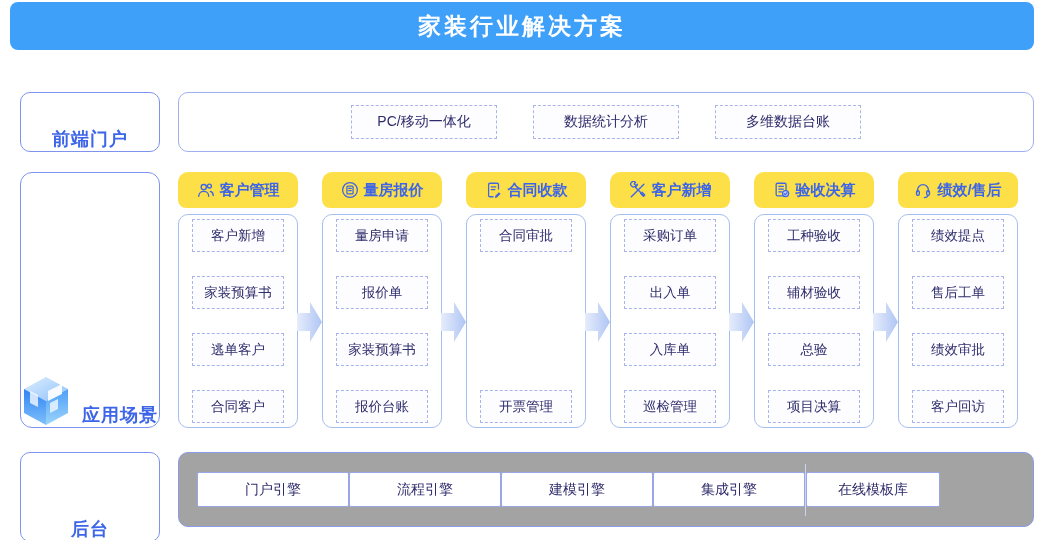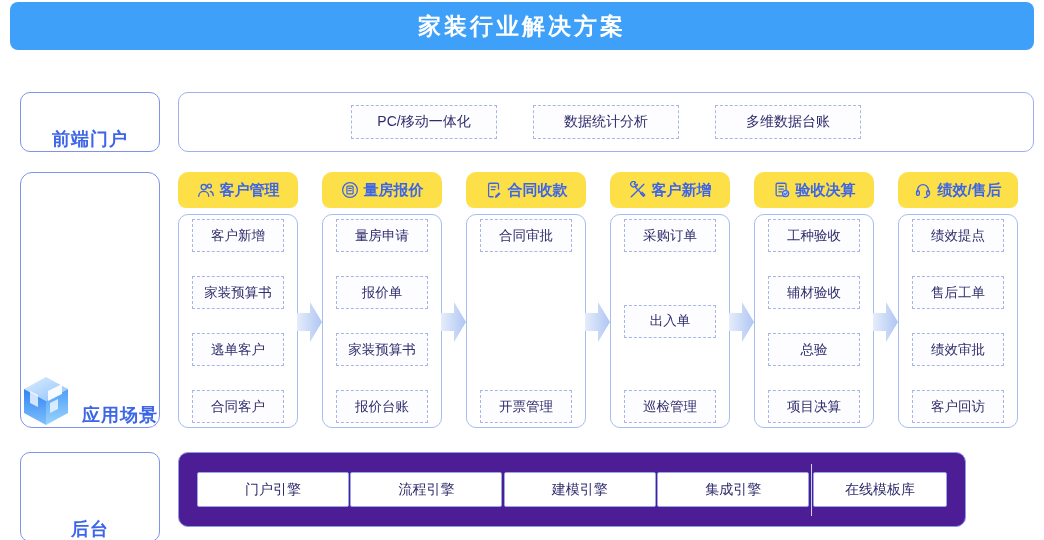--- a/index.html
+++ b/index.html
@@ -30,22 +30,22 @@
   .scenario-row{position:absolute;left:178px;top:172px;width:856px;height:256px;}
   .col{position:absolute;width:120px;top:0;}
   .col-pill{height:36px;border-radius:10px 10px 8px 8px;background:#fde047;display:flex;align-items:center;
     justify-content:center;gap:5px;color:#3D65E8;font-weight:bold;font-size:15px;}
   .col-body{margin-top:6px;height:214px;border:1.5px solid #A5BEF0;border-radius:10px;background:#fff;
     display:flex;flex-direction:column;justify-content:space-between;padding:4px 13px;box-sizing:border-box;}
   .col-item{height:33px;font-size:13.5px;}
   .flow-arrow{position:absolute;top:128px;width:26px;height:44px;}
 
   
-  .backend-box{position:absolute;left:178px;top:452px;width:788px;height:75px;border:1.5px solid #8A9BE8;
-    border-radius:10px;background:#4c1d95;display:flex;align-items:center;justify-content:space-between;
+  .backend-box{position:absolute;left:178px;top:452px;width:856px;height:75px;border:1.5px solid #8A9BE8;
+    border-radius:10px;background:#a3a3a3;display:flex;align-items:center;justify-content:flex-start;
     padding:0 18px;box-sizing:border-box;}
   .engine{flex:0 0 150px;height:33px;border:1px solid #99A7E8;border-radius:2px;background:#fff;
     color:#2E2C6B;font-size:14px;display:flex;align-items:center;justify-content:center;}
   .engine-last{flex:0 0 132px;}
   .v-divider{width:1px;height:52px;background:#C9D3F2;}
 
   .icon{display:inline-flex;flex:none;}
 </style>
 </head>
 <body>
@@ -164,20 +164,21 @@
             <path d="M7.3 7.3l9.2 9.2"></path>
             <path d="M16.5 3.5L4 16l-1.5 1.5"></path>
             <path d="M14.5 12.5l3 3-1.5 1.5-3-3"></path>
           </svg>
         </span>
         <span>客户新增</span>
       </div>
       <div class="col-body">
         <div class="dashed-item col-item">采购订单</div>
         <div class="dashed-item col-item">出入单</div>
+        <div class="dashed-item col-item">入库单</div>
         <div class="dashed-item col-item">巡检管理</div>
       </div>
     </div>
 
     <div class="col" style="left:576px">
       <div class="col-pill">
         <span class="icon">
           <svg width="18" height="18" viewBox="0 0 20 20" fill="none" stroke="#3D65E8" stroke-width="1.4" stroke-linecap="round" stroke-linejoin="round">
             <rect x="3.5" y="2.5" width="11" height="14" rx="1.5"></rect>
             <path d="M6.5 6h5M6.5 9h5M6.5 12h3"></path>

